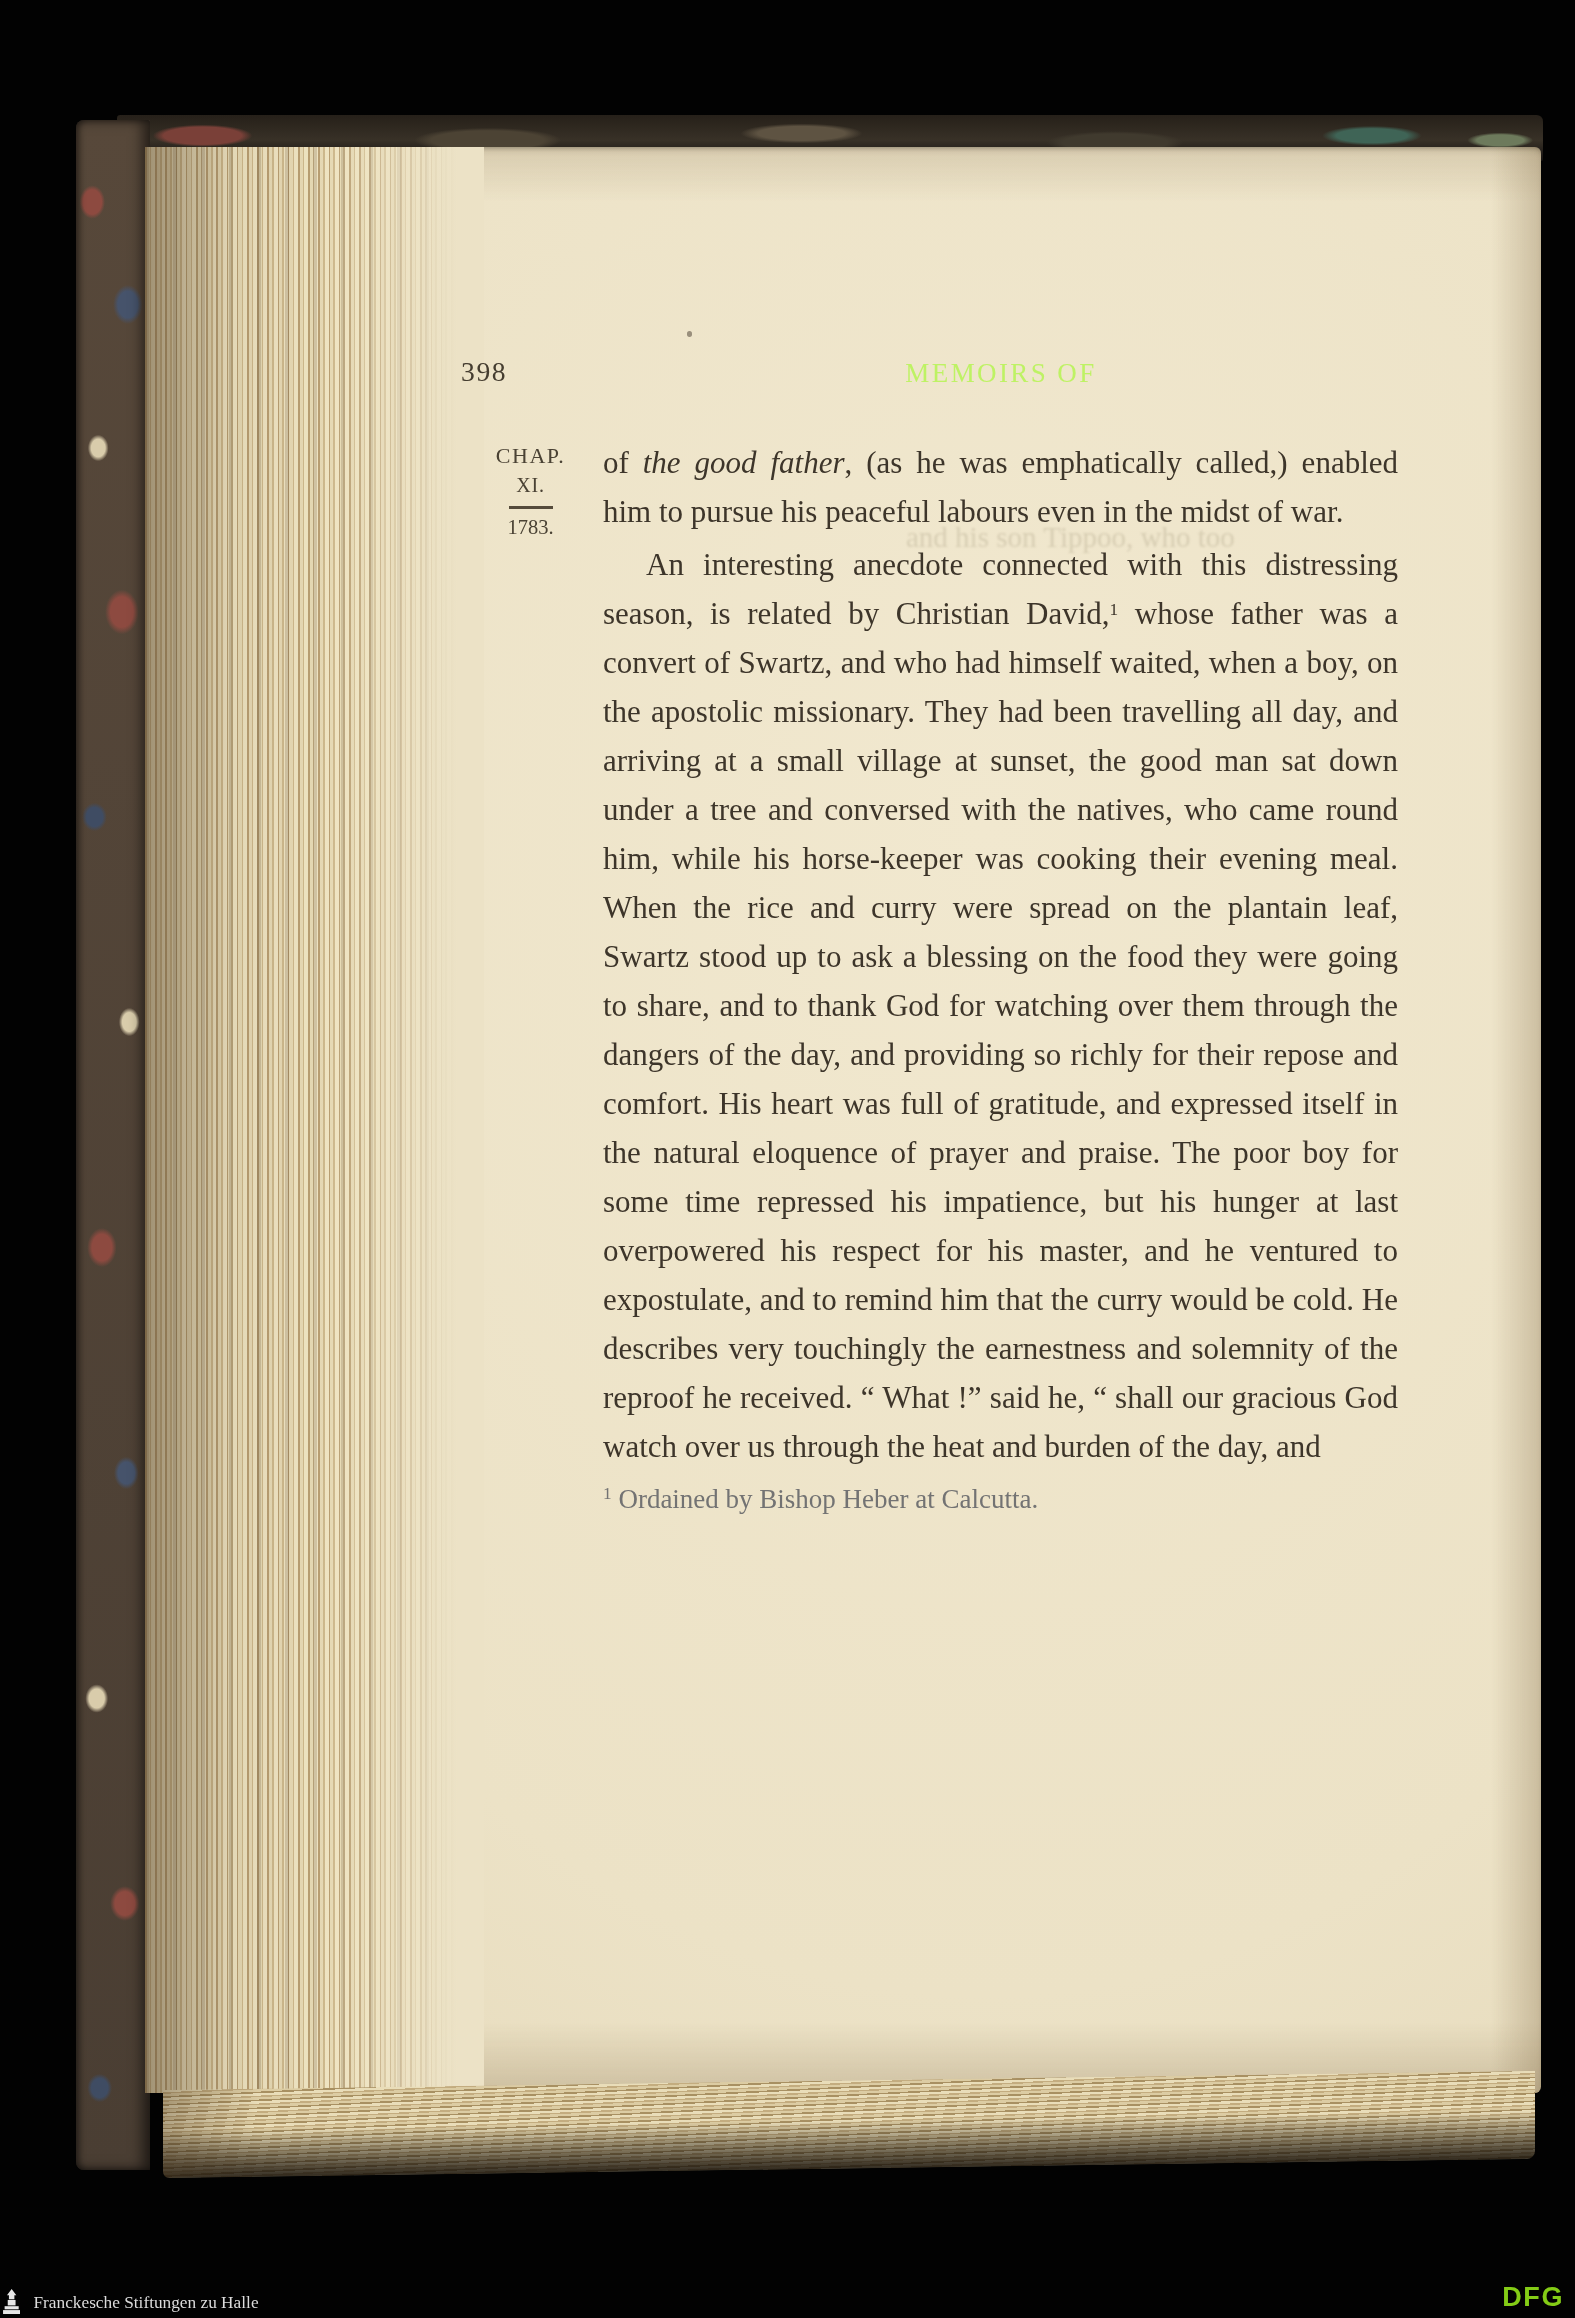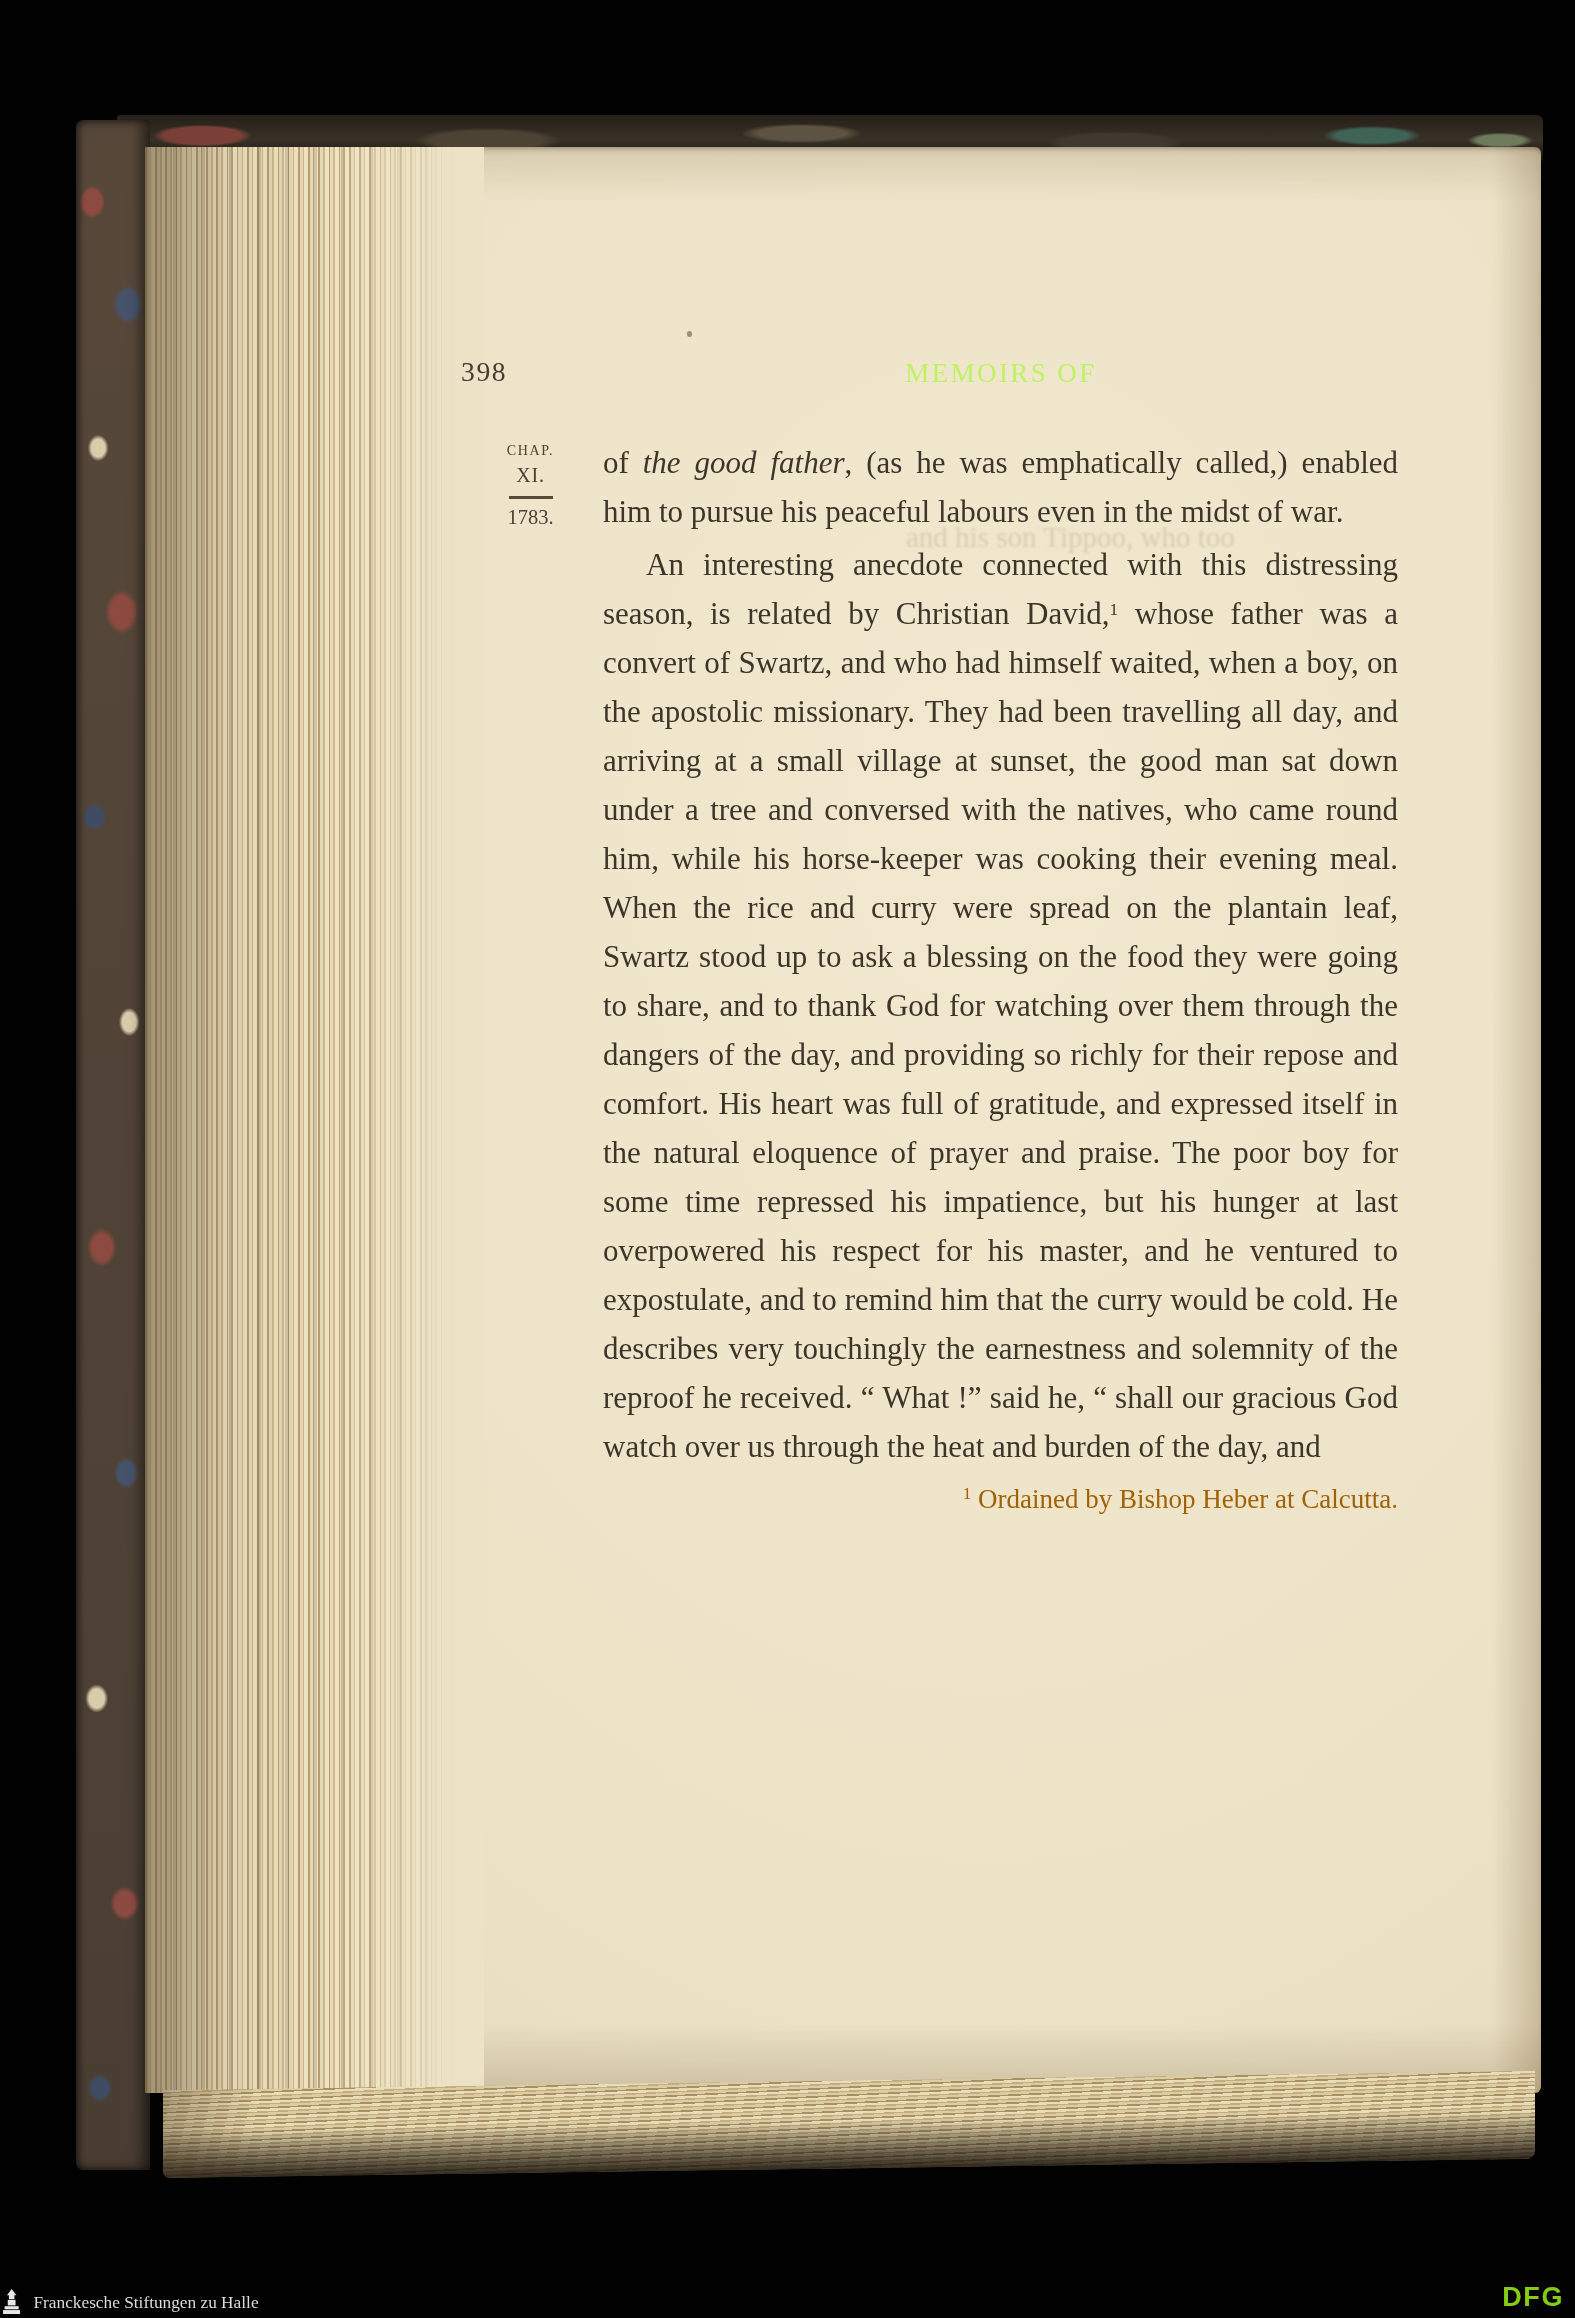--- a/index.html
+++ b/index.html
@@ -89,40 +89,40 @@
     font-size: 27.6px; letter-spacing: 1.6px; color: #453d30;
   }
   .running-title {
     position: absolute; left: 601px; width: 800px; top: 358px;
     text-align: center; font-size: 27px; letter-spacing: 2.4px; color: #bef264;
   }
   .margin-notes {
     position: absolute; left: 469px; width: 123px; top: 443px;
     text-align: center; color: #4a4234;
   }
-  .margin-chap { font-size: 14px; letter-spacing: 1.6px; }
+  .margin-chap { font-size: 22px; letter-spacing: 1.6px; }
   .margin-num  { font-size: 20px; letter-spacing: 0.8px; margin-top: 4.7px; }
   .margin-rule { width: 44px; height: 2.4px; background: #554b3b; margin: 9.5px auto 7.9px auto; }
   .margin-year { font-size: 20.5px; }
 
   .body-text {
     position: absolute; left: 599px; width: 803px; top: 434px;
     font-size: 31px; line-height: 49px; text-align: justify;
     color: #3d352a;
   }
   .body-text p { margin: 4px; }
   .para-indent { text-indent: 43px; }
   .it { font-style: italic; }
   .sup { font-size: 17.3px; vertical-align: 9.5px; line-height: 0; }
 
   .footnote {
     margin-top: 11px !important;
     font-size: 27px; line-height: 35px;
-    text-align: right; text-indent: 0;
-    color: #a16207;
+    text-align: left; text-indent: 0;
+    color: #737373;
   }
 
   .showthrough {
     position: absolute; left: 906px; top: 521px; width: 551px;
     font-size: 29px; color: rgba(96,78,52,.16);
     filter: blur(1.2px);
     pointer-events: none;
   }
   .speck {
     position: absolute; left: 687px; top: 331px;

